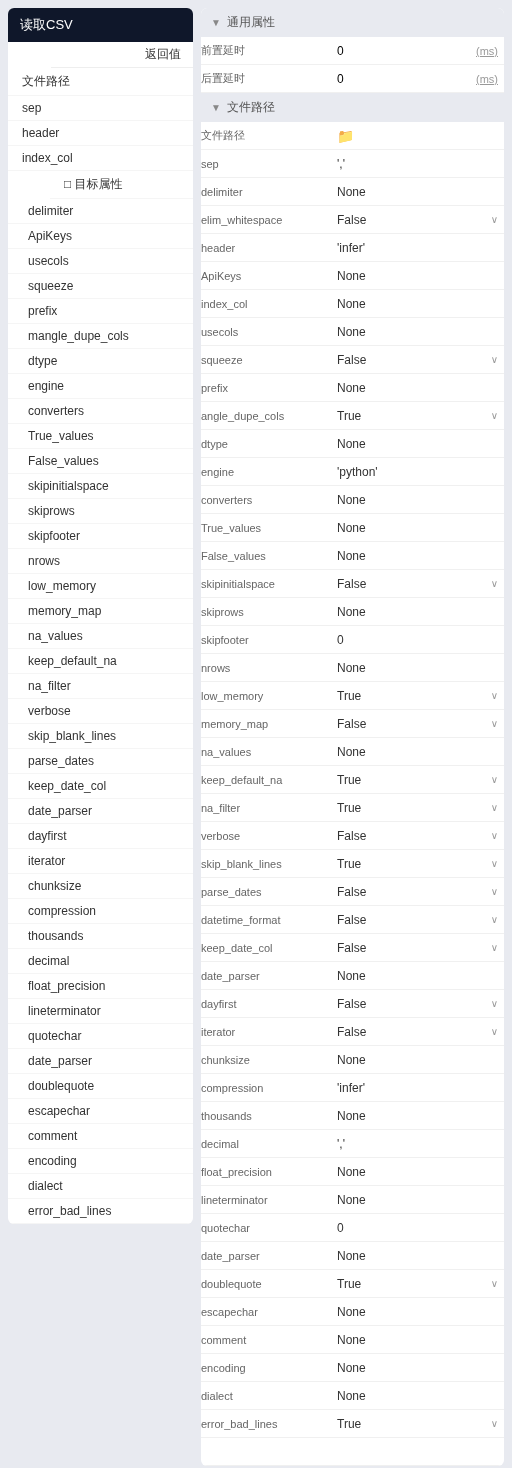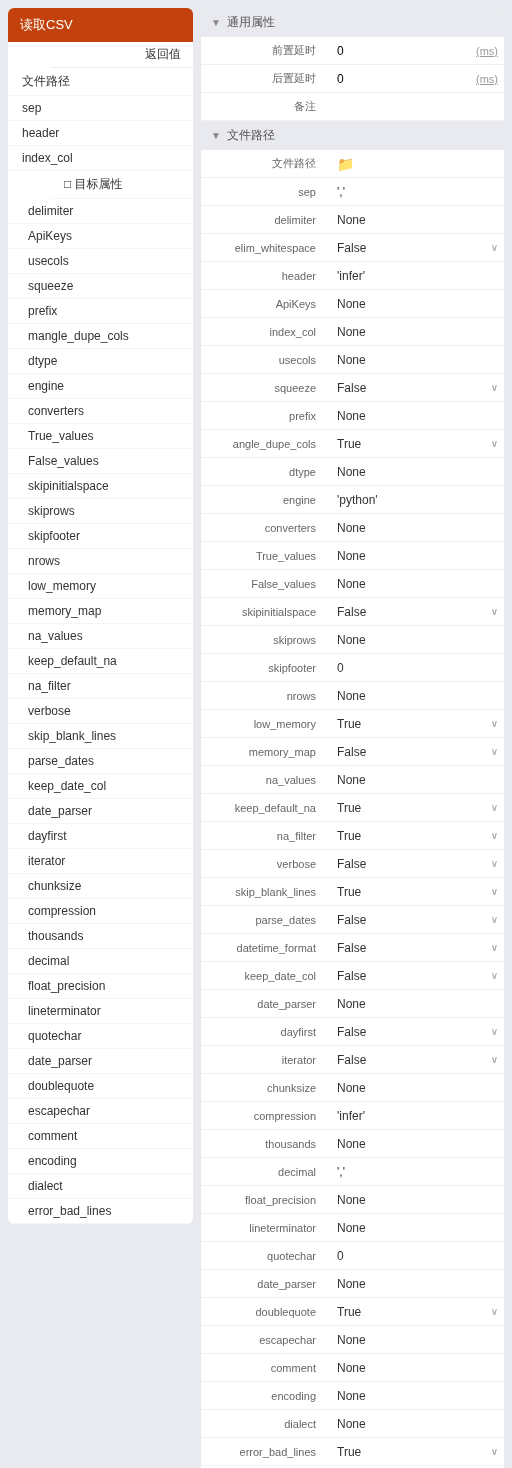--- a/index.html
+++ b/index.html
@@ -17,21 +17,21 @@
     
     .left-panel {
       width: 185px;
       background: #fff;
       border-radius: 6px;
       flex-shrink: 0;
       overflow: hidden;
       align-self: flex-start;
     }
     .left-header {
-      background: #c2410c;
+      background: #0f172a;
       color: #fff;
       padding: 8px 12px;
       font-size: 13px;
       font-weight: 500;
     }
     .left-return {
       text-align: right;
       padding: 4px 12px;
       color: #333;
       font-size: 12px;
@@ -75,24 +75,23 @@
       font-size: 10px;
       color: #888;
     }
     .prop-row {
       display: flex;
       align-items: center;
       border-bottom: 1px solid #f0f0f0;
       min-height: 28px;
     }
     .prop-label {
-      text-align: right;
       color: #666;
       font-size: 11px;
-      padding: 4px 15px;
+      padding: 4px 0;
       flex-shrink: 0;
       width: 130px;
     }
     .prop-value {
       flex: 1;
       font-size: 12px;
       color: #333;
       padding: 4px 6px;
       display: flex;
       align-items: center;
@@ -190,24 +189,20 @@
           <span class="unit">(ms)</span>
         </div>
       </div>
       <div class="prop-row">
         <div class="prop-label">后置延时</div>
         <div class="prop-value">
           <input value="0" style="">
           <span class="unit">(ms)</span>
         </div>
       </div>
-      <div class="prop-row">
-        <div class="prop-label">备注</div>
-        <div class="prop-value"></div>
-      </div>
     </div>
 
   <div class="section-header">
     <span class="chevron">▼</span>
     <span>文件路径</span>
   </div>
   <div id="target-props-container">
       <div class="prop-row">
         <div class="prop-label">文件路径</div>
         <div class="prop-value">

